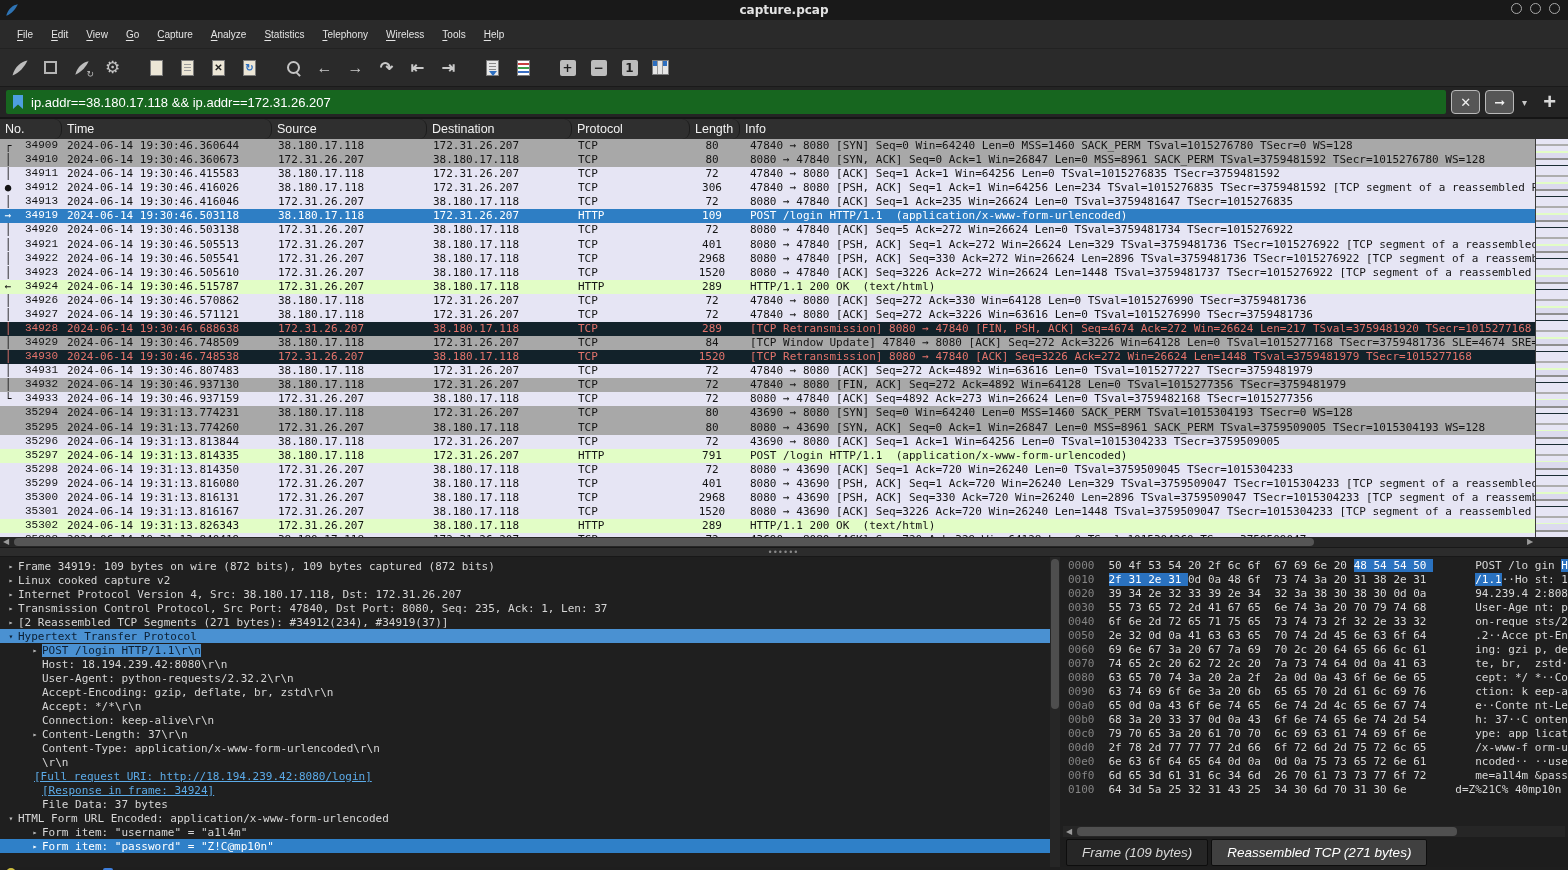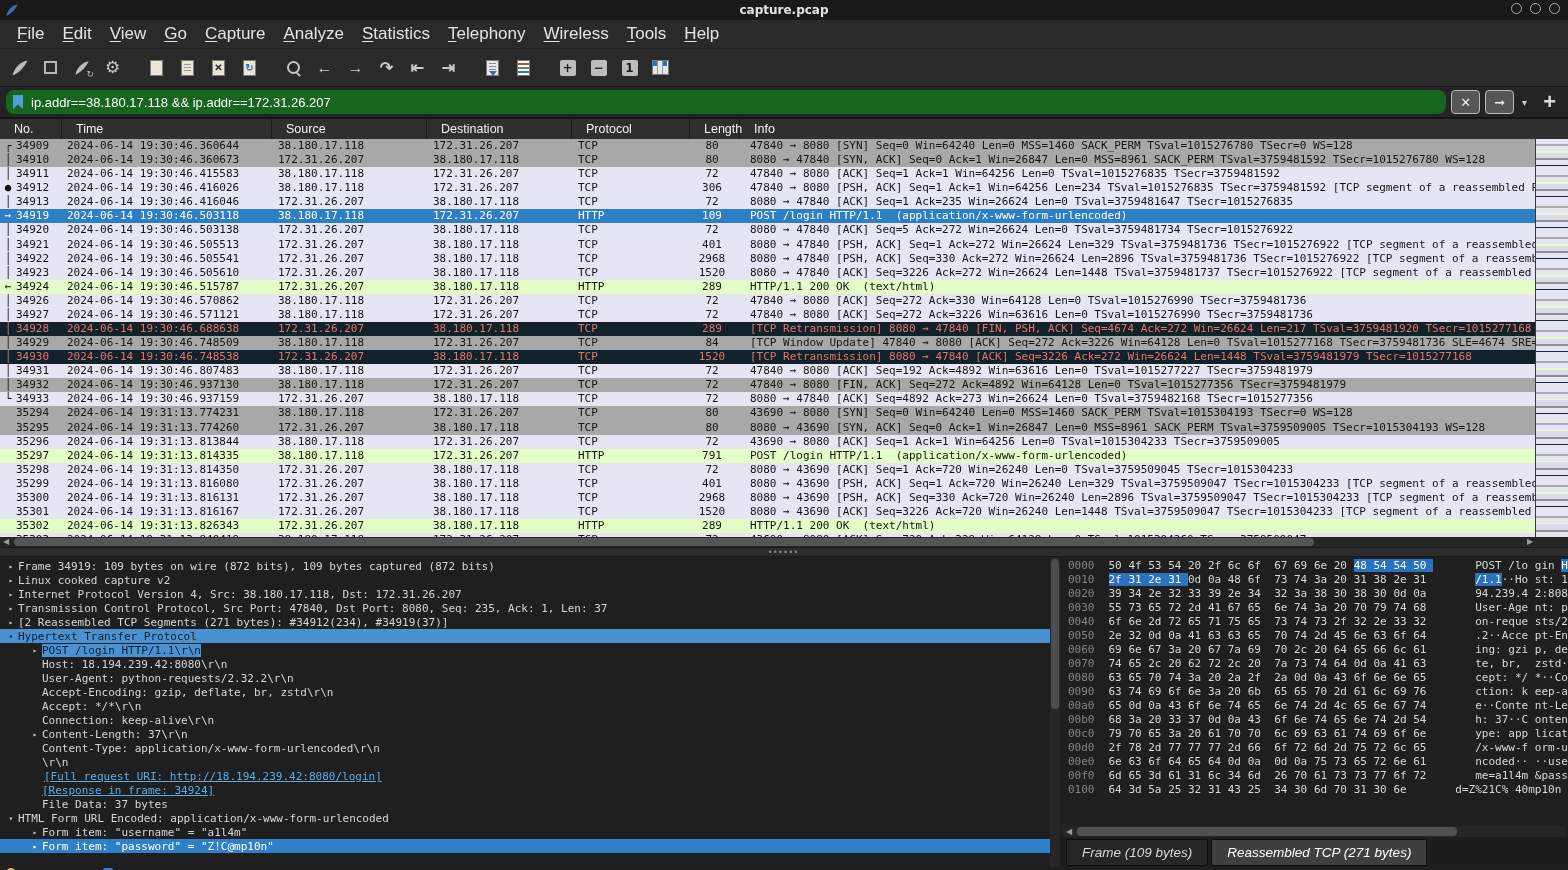--- a/index.html
+++ b/index.html
@@ -6,21 +6,21 @@
   .window{position:relative;width:1568px;height:870px;background:#fdba74;overflow:hidden;
           font-family:"Liberation Sans",sans-serif;}
   
   .titlebar{position:relative;height:20px;background:#191919;display:flex;align-items:center;}
   .titlebar .logo{margin-left:5px;}
   .title{position:absolute;left:0;right:0;text-align:center;font:bold 12px "DejaVu Sans",sans-serif;color:#e3e3e3;}
   .winctl{position:absolute;right:8px;top:3px;display:flex;gap:8px;}
   .winctl span{width:11px;height:11px;border:1.5px solid #a8a8a8;border-radius:50%;box-sizing:border-box;}
   
   .menubar{height:28px;background:#2a2a2a;display:flex;align-items:center;padding-left:8px;border-bottom:1px solid #222;}
-  .menu-item{padding:4px 9px;color:#e4e4e4;font-size:17px;cursor:default;}
+  .menu-item{padding:4px 9px;color:#e4e4e4;font-size:10px;cursor:default;}
   .menu-item u{text-underline-offset:2px;}
   
   .toolbar{height:37px;background:#2a2a2a;display:flex;align-items:center;padding-left:4px;border-bottom:1px solid #1a1a1a;}
   .tbtn{width:31px;height:29px;display:flex;align-items:center;justify-content:center;color:#c4c4c4;position:relative;flex:none;}
   .tbtn.gsep{margin-left:13px;}
   .glyph{font-size:17px;line-height:1;color:#c4c4c4;}
   .arrowg{font-size:16px;font-weight:bold;color:#c9c9c9;}
   .stop-sq{width:13px;height:13px;border:2.5px solid #b5b5b5;box-sizing:border-box;}
   .doc{width:13px;height:16px;background:#ece6d6;border:1px solid #7c7c7c;box-sizing:border-box;position:relative;
        display:flex;align-items:center;justify-content:center;}
@@ -36,38 +36,38 @@
   .doccolor{width:13px;height:16px;border:1px solid #7c7c7c;box-sizing:border-box;
        background:linear-gradient(#fff 0 2px,#c94040 2px 4px,#fff 4px 6px,#3f9e4a 6px 8px,#fff 8px 10px,#3a6fc4 10px 12px,#fff 12px 14px,#b8a23a 14px 16px);}
   .zbox{width:16px;height:16px;background:#bdbdbd;border-radius:2px;color:#1d1d1d;font:bold 12px "DejaVu Sans",sans-serif;
        display:flex;align-items:center;justify-content:center;}
   .tablecols{width:17px;height:15px;background:#e6e6e6;border:1px solid #7c7c7c;box-sizing:border-box;position:relative;}
   .tablecols:before{content:"";position:absolute;inset:0;
        background:linear-gradient(90deg,transparent 0 4px,#999 4px 5px,transparent 5px 9px,#999 9px 10px,transparent 10px);}
   .tablecols:after{content:"";position:absolute;left:0;top:0;width:4px;height:5px;background:#2d6fc0;box-shadow:10px 0 0 #2d6fc0;}
   
   .filterbar{height:30px;background:#242424;display:flex;align-items:center;padding:0 6px;border-bottom:2px solid #151515;}
-  .filter-input-wrap{flex:1;height:24px;background:#17661f;border-radius:8px;display:flex;align-items:center;position:relative;}
+  .filter-input-wrap{flex:1;height:24px;background:#17661f;border-radius:2px;display:flex;align-items:center;position:relative;}
   .bookmark{width:10px;height:14px;background:#4d9fe0;margin:0 6px 0 7px;
        clip-path:polygon(0 0,100% 0,100% 100%,50% 68%,0 100%);}
   .filter-input{flex:1;background:transparent;border:none;outline:none;color:#fff;font:13px "Liberation Sans",sans-serif;}
   .fbtn{width:27px;height:22px;background:#565656;border:1px solid #b9b9b9;border-radius:4px;color:#f0f0f0;
        display:flex;align-items:center;justify-content:center;font:bold 13px "DejaVu Sans",sans-serif;margin-left:5px;}
   .fchev{color:#c9c9c9;font-size:10px;margin:0 6px 0 8px;}
   .faddbtn{color:#d9d9d9;font-size:22px;font-weight:bold;margin:0 6px 0 10px;line-height:1;}
   
   .phead{height:20px;background:#2f2f2f;display:flex;font-size:12.5px;color:#f2f2f2;align-items:center;}
-  .phead .hc{border-right:1px solid #1c1c1c;height:100%;display:flex;align-items:center;padding-left:14px;box-sizing:border-box;flex:none;}
+  .phead .hc{border-right:1px solid #1c1c1c;height:100%;display:flex;align-items:center;padding-left:5px;box-sizing:border-box;flex:none;border-radius:8px;}
   .hc-no{width:62px;}.hc-time{width:210px;}.hc-src{width:155px;}.hc-dst{width:145px;}
   .hc-proto{width:118px;}.hc-len{width:50px;}.hc-info{flex:1;border-right:none!important;}
   .rows{position:relative;height:398px;overflow:hidden;background:#e6e5f4;}
   .prow{display:flex;height:14.08px;line-height:14.3px;font:11px "DejaVu Sans Mono",monospace;
         color:#141414;white-space:pre;width:1536px;box-sizing:border-box;overflow:hidden;}
   .c-m{width:16px;flex:none;text-align:center;overflow:hidden;}
-  .c-no{width:46px;flex:none;text-align:left;padding-right:4px;box-sizing:border-box;}
+  .c-no{width:46px;flex:none;text-align:right;padding-right:4px;box-sizing:border-box;font-family:Liberation Mono, monospace;}
   .c-t{width:210px;flex:none;padding-left:5px;box-sizing:border-box;}
   .c-s{width:155px;flex:none;padding-left:6px;box-sizing:border-box;}
   .c-d{width:145px;flex:none;padding-left:6px;box-sizing:border-box;}
   .c-p{width:118px;flex:none;padding-left:6px;box-sizing:border-box;}
   .c-l{width:50px;flex:none;text-align:center;padding-right:6px;box-sizing:border-box;}
   .c-i{flex:1;padding-left:10px;overflow:hidden;}
   .prow.gray{background:#a8a8a8;}
   .prow.lav{background:#e6e5f4;}
   .prow.green{background:#e2fdc6;}
   .prow.sel{background:#2e7ec4;color:#fff;}
@@ -253,21 +253,21 @@
       <div class="prow lav"><span class="c-m">│</span><span class="c-no">34920</span><span class="c-t">2024-06-14 19:30:46.503138</span><span class="c-s">172.31.26.207</span><span class="c-d">38.180.17.118</span><span class="c-p">TCP</span><span class="c-l">72</span><span class="c-i">8080 → 47840 [ACK] Seq=5 Ack=272 Win=26624 Len=0 TSval=3759481734 TSecr=1015276922</span></div>
       <div class="prow lav"><span class="c-m">│</span><span class="c-no">34921</span><span class="c-t">2024-06-14 19:30:46.505513</span><span class="c-s">172.31.26.207</span><span class="c-d">38.180.17.118</span><span class="c-p">TCP</span><span class="c-l">401</span><span class="c-i">8080 → 47840 [PSH, ACK] Seq=1 Ack=272 Win=26624 Len=329 TSval=3759481736 TSecr=1015276922 [TCP segment of a reassembled PDU]</span></div>
       <div class="prow lav"><span class="c-m">│</span><span class="c-no">34922</span><span class="c-t">2024-06-14 19:30:46.505541</span><span class="c-s">172.31.26.207</span><span class="c-d">38.180.17.118</span><span class="c-p">TCP</span><span class="c-l">2968</span><span class="c-i">8080 → 47840 [PSH, ACK] Seq=330 Ack=272 Win=26624 Len=2896 TSval=3759481736 TSecr=1015276922 [TCP segment of a reassembled PDU]</span></div>
       <div class="prow lav"><span class="c-m">│</span><span class="c-no">34923</span><span class="c-t">2024-06-14 19:30:46.505610</span><span class="c-s">172.31.26.207</span><span class="c-d">38.180.17.118</span><span class="c-p">TCP</span><span class="c-l">1520</span><span class="c-i">8080 → 47840 [ACK] Seq=3226 Ack=272 Win=26624 Len=1448 TSval=3759481737 TSecr=1015276922 [TCP segment of a reassembled PDU]</span></div>
       <div class="prow green"><span class="c-m">←</span><span class="c-no">34924</span><span class="c-t">2024-06-14 19:30:46.515787</span><span class="c-s">172.31.26.207</span><span class="c-d">38.180.17.118</span><span class="c-p">HTTP</span><span class="c-l">289</span><span class="c-i">HTTP/1.1 200 OK  (text/html)</span></div>
       <div class="prow lav"><span class="c-m">│</span><span class="c-no">34926</span><span class="c-t">2024-06-14 19:30:46.570862</span><span class="c-s">38.180.17.118</span><span class="c-d">172.31.26.207</span><span class="c-p">TCP</span><span class="c-l">72</span><span class="c-i">47840 → 8080 [ACK] Seq=272 Ack=330 Win=64128 Len=0 TSval=1015276990 TSecr=3759481736</span></div>
       <div class="prow lav"><span class="c-m">│</span><span class="c-no">34927</span><span class="c-t">2024-06-14 19:30:46.571121</span><span class="c-s">38.180.17.118</span><span class="c-d">172.31.26.207</span><span class="c-p">TCP</span><span class="c-l">72</span><span class="c-i">47840 → 8080 [ACK] Seq=272 Ack=3226 Win=63616 Len=0 TSval=1015276990 TSecr=3759481736</span></div>
       <div class="prow bad"><span class="c-m">│</span><span class="c-no">34928</span><span class="c-t">2024-06-14 19:30:46.688638</span><span class="c-s">172.31.26.207</span><span class="c-d">38.180.17.118</span><span class="c-p">TCP</span><span class="c-l">289</span><span class="c-i">[TCP Retransmission] 8080 → 47840 [FIN, PSH, ACK] Seq=4674 Ack=272 Win=26624 Len=217 TSval=3759481920 TSecr=1015277168</span></div>
       <div class="prow gray"><span class="c-m">│</span><span class="c-no">34929</span><span class="c-t">2024-06-14 19:30:46.748509</span><span class="c-s">38.180.17.118</span><span class="c-d">172.31.26.207</span><span class="c-p">TCP</span><span class="c-l">84</span><span class="c-i">[TCP Window Update] 47840 → 8080 [ACK] Seq=272 Ack=3226 Win=64128 Len=0 TSval=1015277168 TSecr=3759481736 SLE=4674 SRE=4892</span></div>
       <div class="prow bad"><span class="c-m">│</span><span class="c-no">34930</span><span class="c-t">2024-06-14 19:30:46.748538</span><span class="c-s">172.31.26.207</span><span class="c-d">38.180.17.118</span><span class="c-p">TCP</span><span class="c-l">1520</span><span class="c-i">[TCP Retransmission] 8080 → 47840 [ACK] Seq=3226 Ack=272 Win=26624 Len=1448 TSval=3759481979 TSecr=1015277168</span></div>
-      <div class="prow lav"><span class="c-m">│</span><span class="c-no">34931</span><span class="c-t">2024-06-14 19:30:46.807483</span><span class="c-s">38.180.17.118</span><span class="c-d">172.31.26.207</span><span class="c-p">TCP</span><span class="c-l">72</span><span class="c-i">47840 → 8080 [ACK] Seq=192 Ack=4892 Win=63616 Len=0 TSval=1015277227 TSecr=3759481979</span></div>
+      <div class="prow lav"><span class="c-m">│</span><span class="c-no">34931</span><span class="c-t">2024-06-14 19:30:46.807483</span><span class="c-s">38.180.17.118</span><span class="c-d">172.31.26.207</span><span class="c-p">TCP</span><span class="c-l">72</span><span class="c-i">47840 → 8080 [ACK] Seq=272 Ack=4892 Win=63616 Len=0 TSval=1015277227 TSecr=3759481979</span></div>
       <div class="prow gray"><span class="c-m">│</span><span class="c-no">34932</span><span class="c-t">2024-06-14 19:30:46.937130</span><span class="c-s">38.180.17.118</span><span class="c-d">172.31.26.207</span><span class="c-p">TCP</span><span class="c-l">72</span><span class="c-i">47840 → 8080 [FIN, ACK] Seq=272 Ack=4892 Win=64128 Len=0 TSval=1015277356 TSecr=3759481979</span></div>
       <div class="prow lav"><span class="c-m">└</span><span class="c-no">34933</span><span class="c-t">2024-06-14 19:30:46.937159</span><span class="c-s">172.31.26.207</span><span class="c-d">38.180.17.118</span><span class="c-p">TCP</span><span class="c-l">72</span><span class="c-i">8080 → 47840 [ACK] Seq=4892 Ack=273 Win=26624 Len=0 TSval=3759482168 TSecr=1015277356</span></div>
       <div class="prow gray"><span class="c-m"></span><span class="c-no">35294</span><span class="c-t">2024-06-14 19:31:13.774231</span><span class="c-s">38.180.17.118</span><span class="c-d">172.31.26.207</span><span class="c-p">TCP</span><span class="c-l">80</span><span class="c-i">43690 → 8080 [SYN] Seq=0 Win=64240 Len=0 MSS=1460 SACK_PERM TSval=1015304193 TSecr=0 WS=128</span></div>
       <div class="prow gray"><span class="c-m"></span><span class="c-no">35295</span><span class="c-t">2024-06-14 19:31:13.774260</span><span class="c-s">172.31.26.207</span><span class="c-d">38.180.17.118</span><span class="c-p">TCP</span><span class="c-l">80</span><span class="c-i">8080 → 43690 [SYN, ACK] Seq=0 Ack=1 Win=26847 Len=0 MSS=8961 SACK_PERM TSval=3759509005 TSecr=1015304193 WS=128</span></div>
       <div class="prow lav"><span class="c-m"></span><span class="c-no">35296</span><span class="c-t">2024-06-14 19:31:13.813844</span><span class="c-s">38.180.17.118</span><span class="c-d">172.31.26.207</span><span class="c-p">TCP</span><span class="c-l">72</span><span class="c-i">43690 → 8080 [ACK] Seq=1 Ack=1 Win=64256 Len=0 TSval=1015304233 TSecr=3759509005</span></div>
       <div class="prow green"><span class="c-m"></span><span class="c-no">35297</span><span class="c-t">2024-06-14 19:31:13.814335</span><span class="c-s">38.180.17.118</span><span class="c-d">172.31.26.207</span><span class="c-p">HTTP</span><span class="c-l">791</span><span class="c-i">POST /login HTTP/1.1  (application/x-www-form-urlencoded)</span></div>
       <div class="prow lav"><span class="c-m"></span><span class="c-no">35298</span><span class="c-t">2024-06-14 19:31:13.814350</span><span class="c-s">172.31.26.207</span><span class="c-d">38.180.17.118</span><span class="c-p">TCP</span><span class="c-l">72</span><span class="c-i">8080 → 43690 [ACK] Seq=1 Ack=720 Win=26240 Len=0 TSval=3759509045 TSecr=1015304233</span></div>
       <div class="prow lav"><span class="c-m"></span><span class="c-no">35299</span><span class="c-t">2024-06-14 19:31:13.816080</span><span class="c-s">172.31.26.207</span><span class="c-d">38.180.17.118</span><span class="c-p">TCP</span><span class="c-l">401</span><span class="c-i">8080 → 43690 [PSH, ACK] Seq=1 Ack=720 Win=26240 Len=329 TSval=3759509047 TSecr=1015304233 [TCP segment of a reassembled PDU]</span></div>
       <div class="prow lav"><span class="c-m"></span><span class="c-no">35300</span><span class="c-t">2024-06-14 19:31:13.816131</span><span class="c-s">172.31.26.207</span><span class="c-d">38.180.17.118</span><span class="c-p">TCP</span><span class="c-l">2968</span><span class="c-i">8080 → 43690 [PSH, ACK] Seq=330 Ack=720 Win=26240 Len=2896 TSval=3759509047 TSecr=1015304233 [TCP segment of a reassembled PDU]</span></div>
       <div class="prow lav"><span class="c-m"></span><span class="c-no">35301</span><span class="c-t">2024-06-14 19:31:13.816167</span><span class="c-s">172.31.26.207</span><span class="c-d">38.180.17.118</span><span class="c-p">TCP</span><span class="c-l">1520</span><span class="c-i">8080 → 43690 [ACK] Seq=3226 Ack=720 Win=26240 Len=1448 TSval=3759509047 TSecr=1015304233 [TCP segment of a reassembled PDU]</span></div>
@@ -293,21 +293,21 @@
         <div class="drow hl-full" style="padding-left: 4px;"><span class="dexp">▾</span><span class="dtext">Hypertext Transfer Protocol</span></div>
         <div class="drow hl-text" style="padding-left: 28px;"><span class="dexp">▸</span><span class="dtext">POST /login HTTP/1.1\r\n</span></div>
         <div class="drow" style="padding-left: 28px;"><span class="dexp"></span><span class="dtext">Host: 18.194.239.42:8080\r\n</span></div>
         <div class="drow" style="padding-left: 28px;"><span class="dexp"></span><span class="dtext">User-Agent: python-requests/2.32.2\r\n</span></div>
         <div class="drow" style="padding-left: 28px;"><span class="dexp"></span><span class="dtext">Accept-Encoding: gzip, deflate, br, zstd\r\n</span></div>
         <div class="drow" style="padding-left: 28px;"><span class="dexp"></span><span class="dtext">Accept: */*\r\n</span></div>
         <div class="drow" style="padding-left: 28px;"><span class="dexp"></span><span class="dtext">Connection: keep-alive\r\n</span></div>
         <div class="drow" style="padding-left: 28px;"><span class="dexp">▸</span><span class="dtext">Content-Length: 37\r\n</span></div>
         <div class="drow" style="padding-left: 28px;"><span class="dexp"></span><span class="dtext">Content-Type: application/x-www-form-urlencoded\r\n</span></div>
         <div class="drow" style="padding-left: 28px;"><span class="dexp"></span><span class="dtext">\r\n</span></div>
-        <div class="drow link" style="padding-left: 20px; margin-left: 10px;"><span class="dexp"></span><span class="dtext">[Full request URI: http://18.194.239.42:8080/login]</span></div>
+        <div class="drow link" style="padding-left: 20px;"><span class="dexp"></span><span class="dtext">[Full request URI: http://18.194.239.42:8080/login]</span></div>
         <div class="drow link" style="padding-left: 28px;"><span class="dexp"></span><span class="dtext">[Response in frame: 34924]</span></div>
         <div class="drow" style="padding-left: 28px;"><span class="dexp"></span><span class="dtext">File Data: 37 bytes</span></div>
         <div class="drow" style="padding-left: 4px;"><span class="dexp">▾</span><span class="dtext">HTML Form URL Encoded: application/x-www-form-urlencoded</span></div>
         <div class="drow" style="padding-left: 28px;"><span class="dexp">▸</span><span class="dtext">Form item: "username" = "a1l4m"</span></div>
         <div class="drow selected" style="padding-left: 28px;"><span class="dexp">▸</span><span class="dtext">Form item: "password" = "Z!C@mp10n"</span></div>
       </div>
     <div class="vscroll">
         <span class="thumb"></span>
       </div>
     <div class="hexpane">

